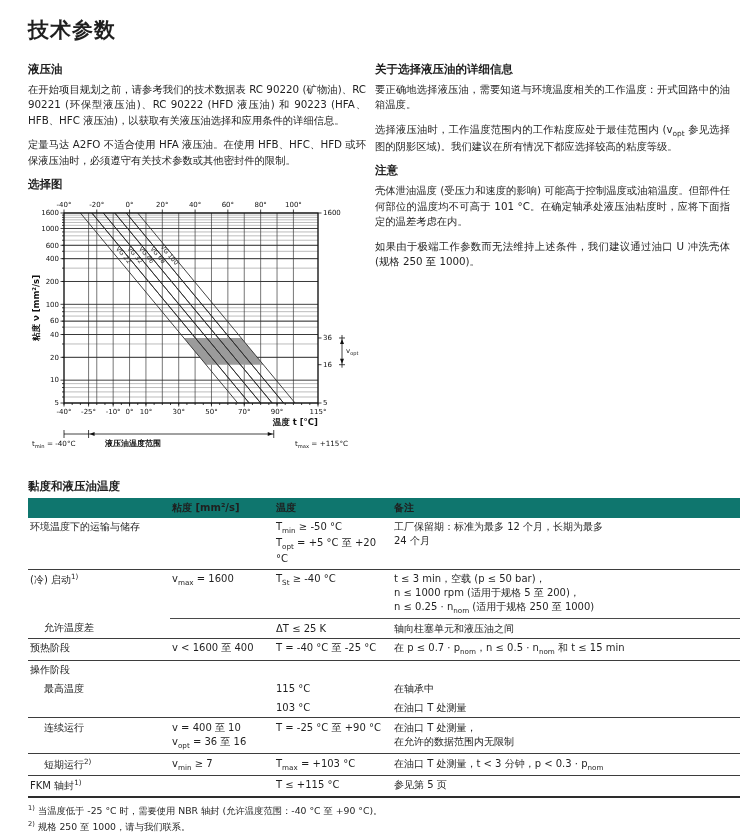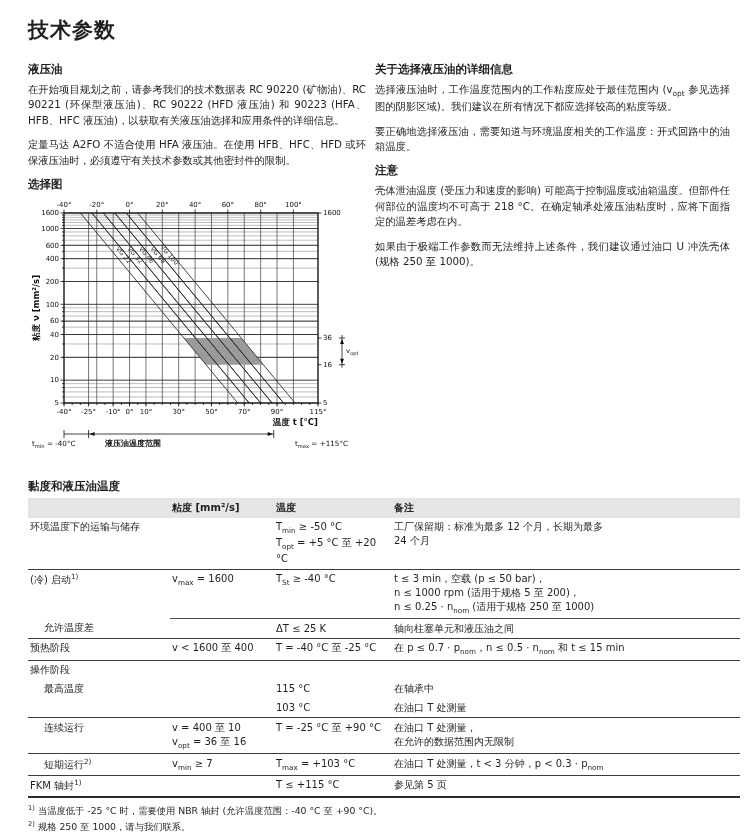--- a/index.html
+++ b/index.html
@@ -18,21 +18,21 @@
   sub{font-size:72%;}
   sup{font-size:72%;}
   svg text{font-family:"DejaVu Sans","Liberation Sans",sans-serif;}
   .chart-wrap{margin-top:2px;}
   
   .table-sec{margin-top:24px;}
   h3.tbl-title{font-size:11.5px;font-weight:bold;margin:0 0 4px 0;}
   table.spec{border-collapse:collapse;width:712px;font-size:10px;line-height:1.38;table-layout:fixed;}
   table.spec col.c1{width:142px;} table.spec col.c2{width:104px;}
   table.spec col.c3{width:118px;} table.spec col.c4{width:348px;}
-  table.spec thead tr{background:#e5e5e5;}
+  table.spec thead tr{background:#0f766e;}
   table.spec th{font-weight:bold;text-align:left;padding:3px 4px 3px 2px;}
   table.spec td{vertical-align:top;text-align:left;padding:2.5px 4px 2.5px 2px;}
   table.spec td.ind{padding-left:16px;}
   tr.sep td{border-top:1.7px solid #3d3d3d;}
   tr.sep-p td + td{border-top:1.1px solid #4a4a4a;}
   tr.last td{border-bottom:2px solid #2d2d2d;}
   .fnotes{font-size:9.3px;line-height:1.7;margin-top:5px;}
   .fnotes sup{font-size:72%;margin-right:3px;}
 </style>
 </head>
@@ -274,24 +274,24 @@
             </g>
             <text x="4" y="249" font-size="7.2" fill="#111"><tspan>t</tspan><tspan dy="2" font-size="72%">min</tspan><tspan dy="-2"> = -40°C</tspan></text>
             <text x="76.96774193548387" y="249" font-size="8" font-weight="bold" fill="#111"><tspan>液压油温度范围</tspan></text>
             <text x="320" y="249" font-size="7.2" text-anchor="end" fill="#111"><tspan>t</tspan><tspan dy="2" font-size="72%">max</tspan><tspan dy="-2"> = +115°C</tspan></text>
           </svg>
       </div>
     </div>
 
     <div class="col-right">
       <h3 class="sec">关于选择液压油的详细信息</h3>
+      <p class="body">要正确地选择液压油，需要知道与环境温度相关的工作温度：开式回路中的油箱温度。</p>
       <p class="body">选择液压油时，工作温度范围内的工作粘度应处于最佳范围内 (v<sub>opt</sub> 参见选择图的阴影区域)。我们建议在所有情况下都应选择较高的粘度等级。</p>
-      <p class="body">要正确地选择液压油，需要知道与环境温度相关的工作温度：开式回路中的油箱温度。</p>
       <h3 class="sec">注意</h3>
-      <p class="body">壳体泄油温度 (受压力和速度的影响) 可能高于控制温度或油箱温度。但部件任何部位的温度均不可高于 218 °C。在确定轴承处液压油粘度时，应将下面指定的温差考虑在内。</p>
+      <p class="body">壳体泄油温度 (受压力和速度的影响) 可能高于控制温度或油箱温度。但部件任何部位的温度均不可高于 101 °C。在确定轴承处液压油粘度时，应将下面指定的温差考虑在内。</p>
       <p class="body">如果由于极端工作参数而无法维持上述条件，我们建议通过油口 U 冲洗壳体 (规格 250 至 1000)。</p>
     </div>
   </div>
 
   <div class="table-sec">
     <h3 class="tbl-title">黏度和液压油温度</h3>
     <table class="spec">
       <colgroup>
           <col class="c1">
           <col class="c2">

